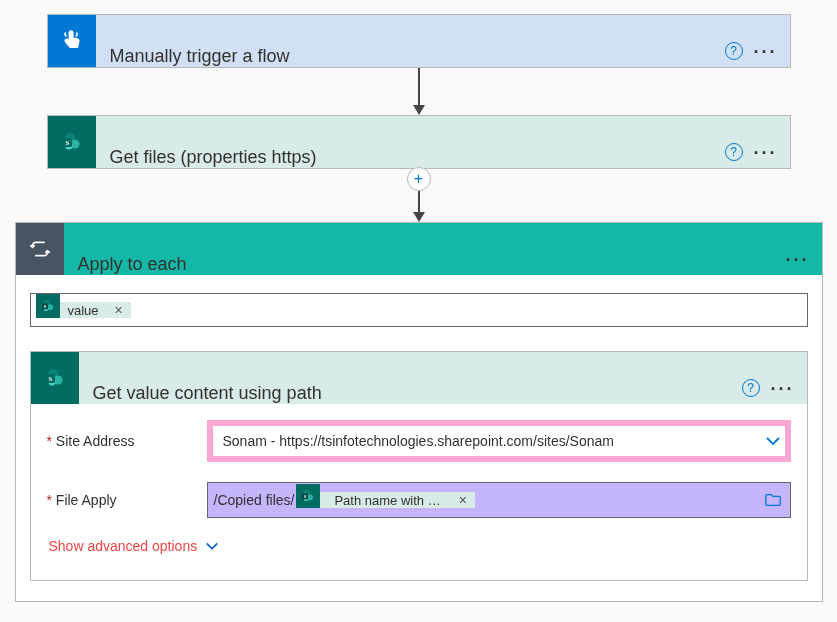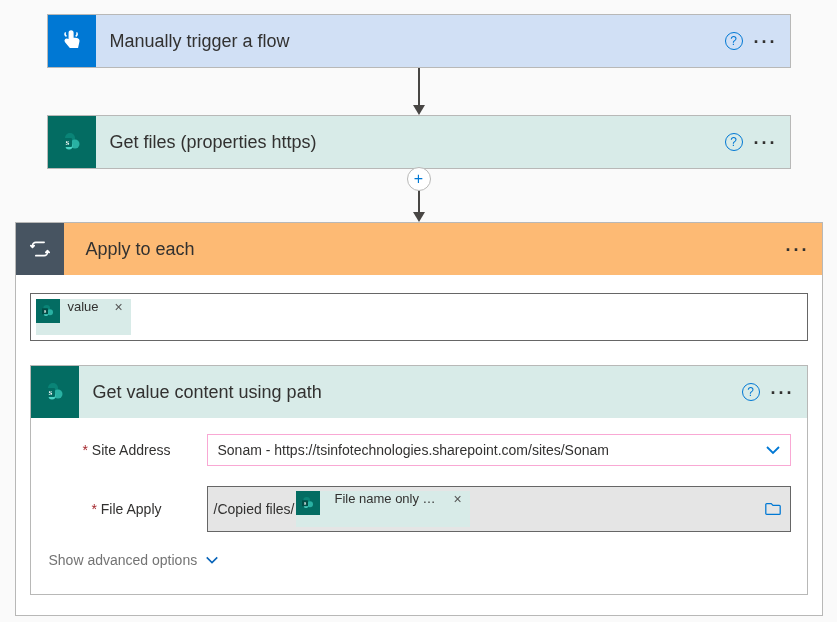--- a/index.html
+++ b/index.html
@@ -17,26 +17,26 @@
     .step {
       width: 744px;
       border: 1px solid #b8b8b7;
       background: #fff;
       display: flex;
       flex-direction: column;
     }
     .step-header {
       height: 52px;
       display: flex;
-      align-items: center;
+      align-items: flex-end;
       padding-right: 8px;
     }
     .step-header.trigger { background: #d1e0f5; }
     .step-header.sharepoint { background: #d8ebe8; }
-    .step-header.control { background: #fdba74; gap: 8px; }
+    .step-header.control { background: #14b8a6; }
 
     .step-icon {
       width: 48px;
       height: 52px;
       display: flex;
       align-items: center;
       justify-content: center;
       flex-shrink: 0;
     }
     .step-icon.trigger { background: #0078d4; color: #fff; }
@@ -104,61 +104,61 @@
       padding: 5px;
       background: #fff;
       min-height: 34px;
       display: flex;
       align-items: center;
       flex-wrap: wrap;
       gap: 4px;
     }
     .token {
       display: inline-flex;
-      align-items: flex-start;
+      align-items: flex-end;
       background: #d8ebe8;
-      height: 36px;
+      height: 16px;
       font-size: 13px;
       color: #323130;
     }
     .token-icon { background: #036c62; width: 24px; height: 24px; display:flex; align-items:center; justify-content:center; color:#fff;}
     .token-label { padding: 0 8px 0 8px; }
     .token-x { padding: 0 8px; cursor: pointer; color: #555; font-size: 14px;}
 
     
     .nested { margin: 24px 0 0 0; border: 1px solid #b8b8b7; }
     .nested-body { padding: 16px 16px 26px 16px; background:#fff; }
     .form-row { display: flex; align-items: center; margin-bottom: 20px; }
     .form-row:last-of-type { margin-bottom: 18px; }
-    .form-label { width: 160px; font-size: 14px; text-align: center; }
+    .form-label { width: 160px; font-size: 14px; }
     .form-input-wrap { flex: 1; position: relative; }
     .select-input {
-      border: 1px solid #f9a8d4;
+      border: 6px solid #f9a8d4;
       padding: 7px 34px 7px 10px;
       font-size: 14px;
       background: #fff;
       cursor: pointer;
       display:flex;align-items:center;
     }
     .combo-input {
       border: 1px solid #666;
       padding: 4px 34px 4px 6px;
-      background: #e5e5e5;
+      background: #c4b5fd;
       min-height: 36px;
       display: flex;
       align-items: center;
       gap: 2px;
       font-size: 14px;
     }
     .input-suffix {
       position: absolute; right: 6px; top: 50%; transform: translateY(-50%);
       width: 24px; height: 24px; display:flex; align-items:center; justify-content:center;
       cursor: pointer; color:#0078d4;
     }
-    .adv-link { color: #737373; font-size: 14px; cursor: pointer; display:inline-flex; align-items:center; gap:8px; padding-left: 2px;}
+    .adv-link { color: #ef4444; font-size: 14px; cursor: pointer; display:inline-flex; align-items:center; gap:8px; padding-left: 2px;}
 
     svg{display:block;}
 
     .spacer-arrow-1 .arrow-line{height:38px;}
     .spacer-arrow-2-wrap{position:relative;display:flex;flex-direction:column;align-items:center;}
     .spacer-arrow-2 .arrow-line{height:32px;}
 
   </style>
 </head>
 <body>
@@ -281,21 +281,21 @@
                 <span class="token">
                   <span class="token-icon">
                     <svg width="16" height="16" viewBox="0 0 24 24">
                         <circle cx="10" cy="8" r="5" fill="#0a8477"></circle>
                         <circle cx="15" cy="14" r="4.5" fill="#29b1a3"></circle>
                         <circle cx="9" cy="16" r="3.5" fill="#4bd4c5"></circle>
                         <rect x="3" y="8" width="9" height="9" rx="1" fill="#024e47"></rect>
                         <text x="7.4" y="15" font-size="7" fill="#fff" text-anchor="middle" font-family="Segoe UI" font-weight="600">S</text>
                       </svg>
                   </span>
-                  <span class="token-label" style="padding:0 10px 0 14px;">File name only …</span>
+                  <span class="token-label" style="padding:0 10px 0 14px;">Path name with …</span>
                   <span class="token-x">×</span>
                 </span>
               </div>
               <div class="input-suffix">
                 <svg width="18" height="18" viewBox="0 0 20 20">
                     <path d="M2 5a1 1 0 011-1h5l2 2h7a1 1 0 011 1v8a1 1 0 01-1 1H3a1 1 0 01-1-1V5z" stroke="#0078d4" stroke-width="1.4" fill="none"></path>
                   </svg>
               </div>
             </div>
           </div>

